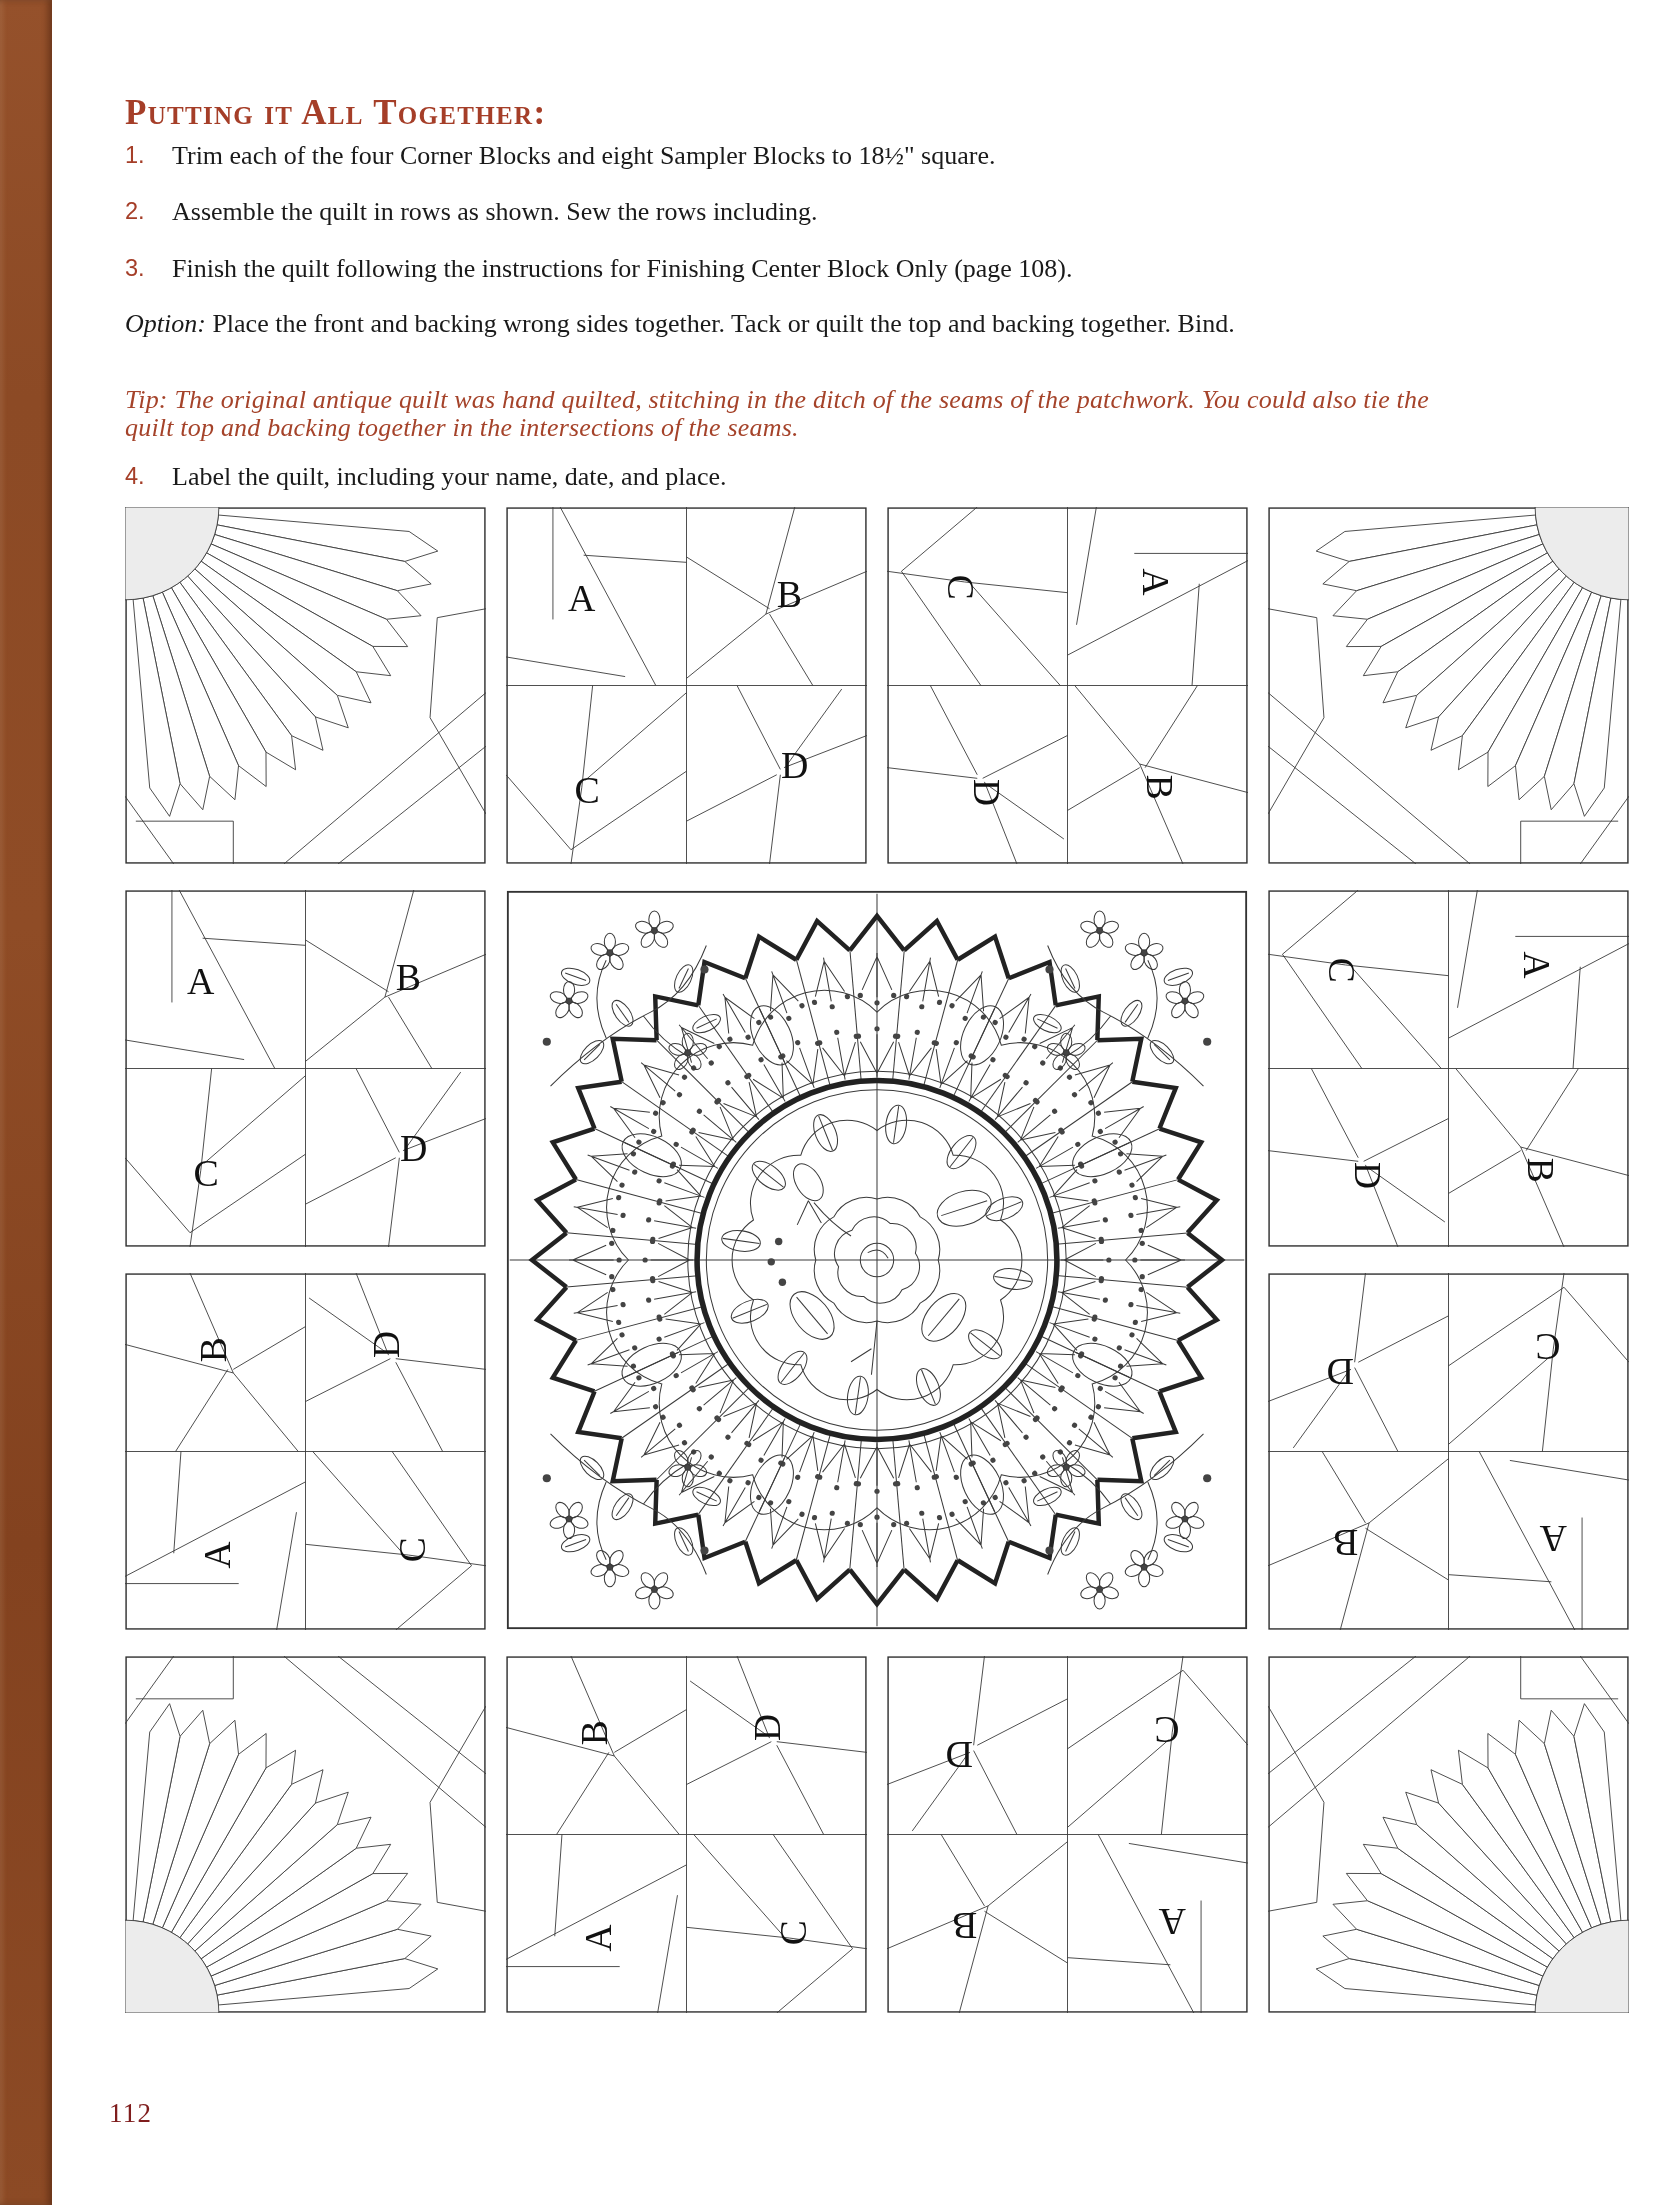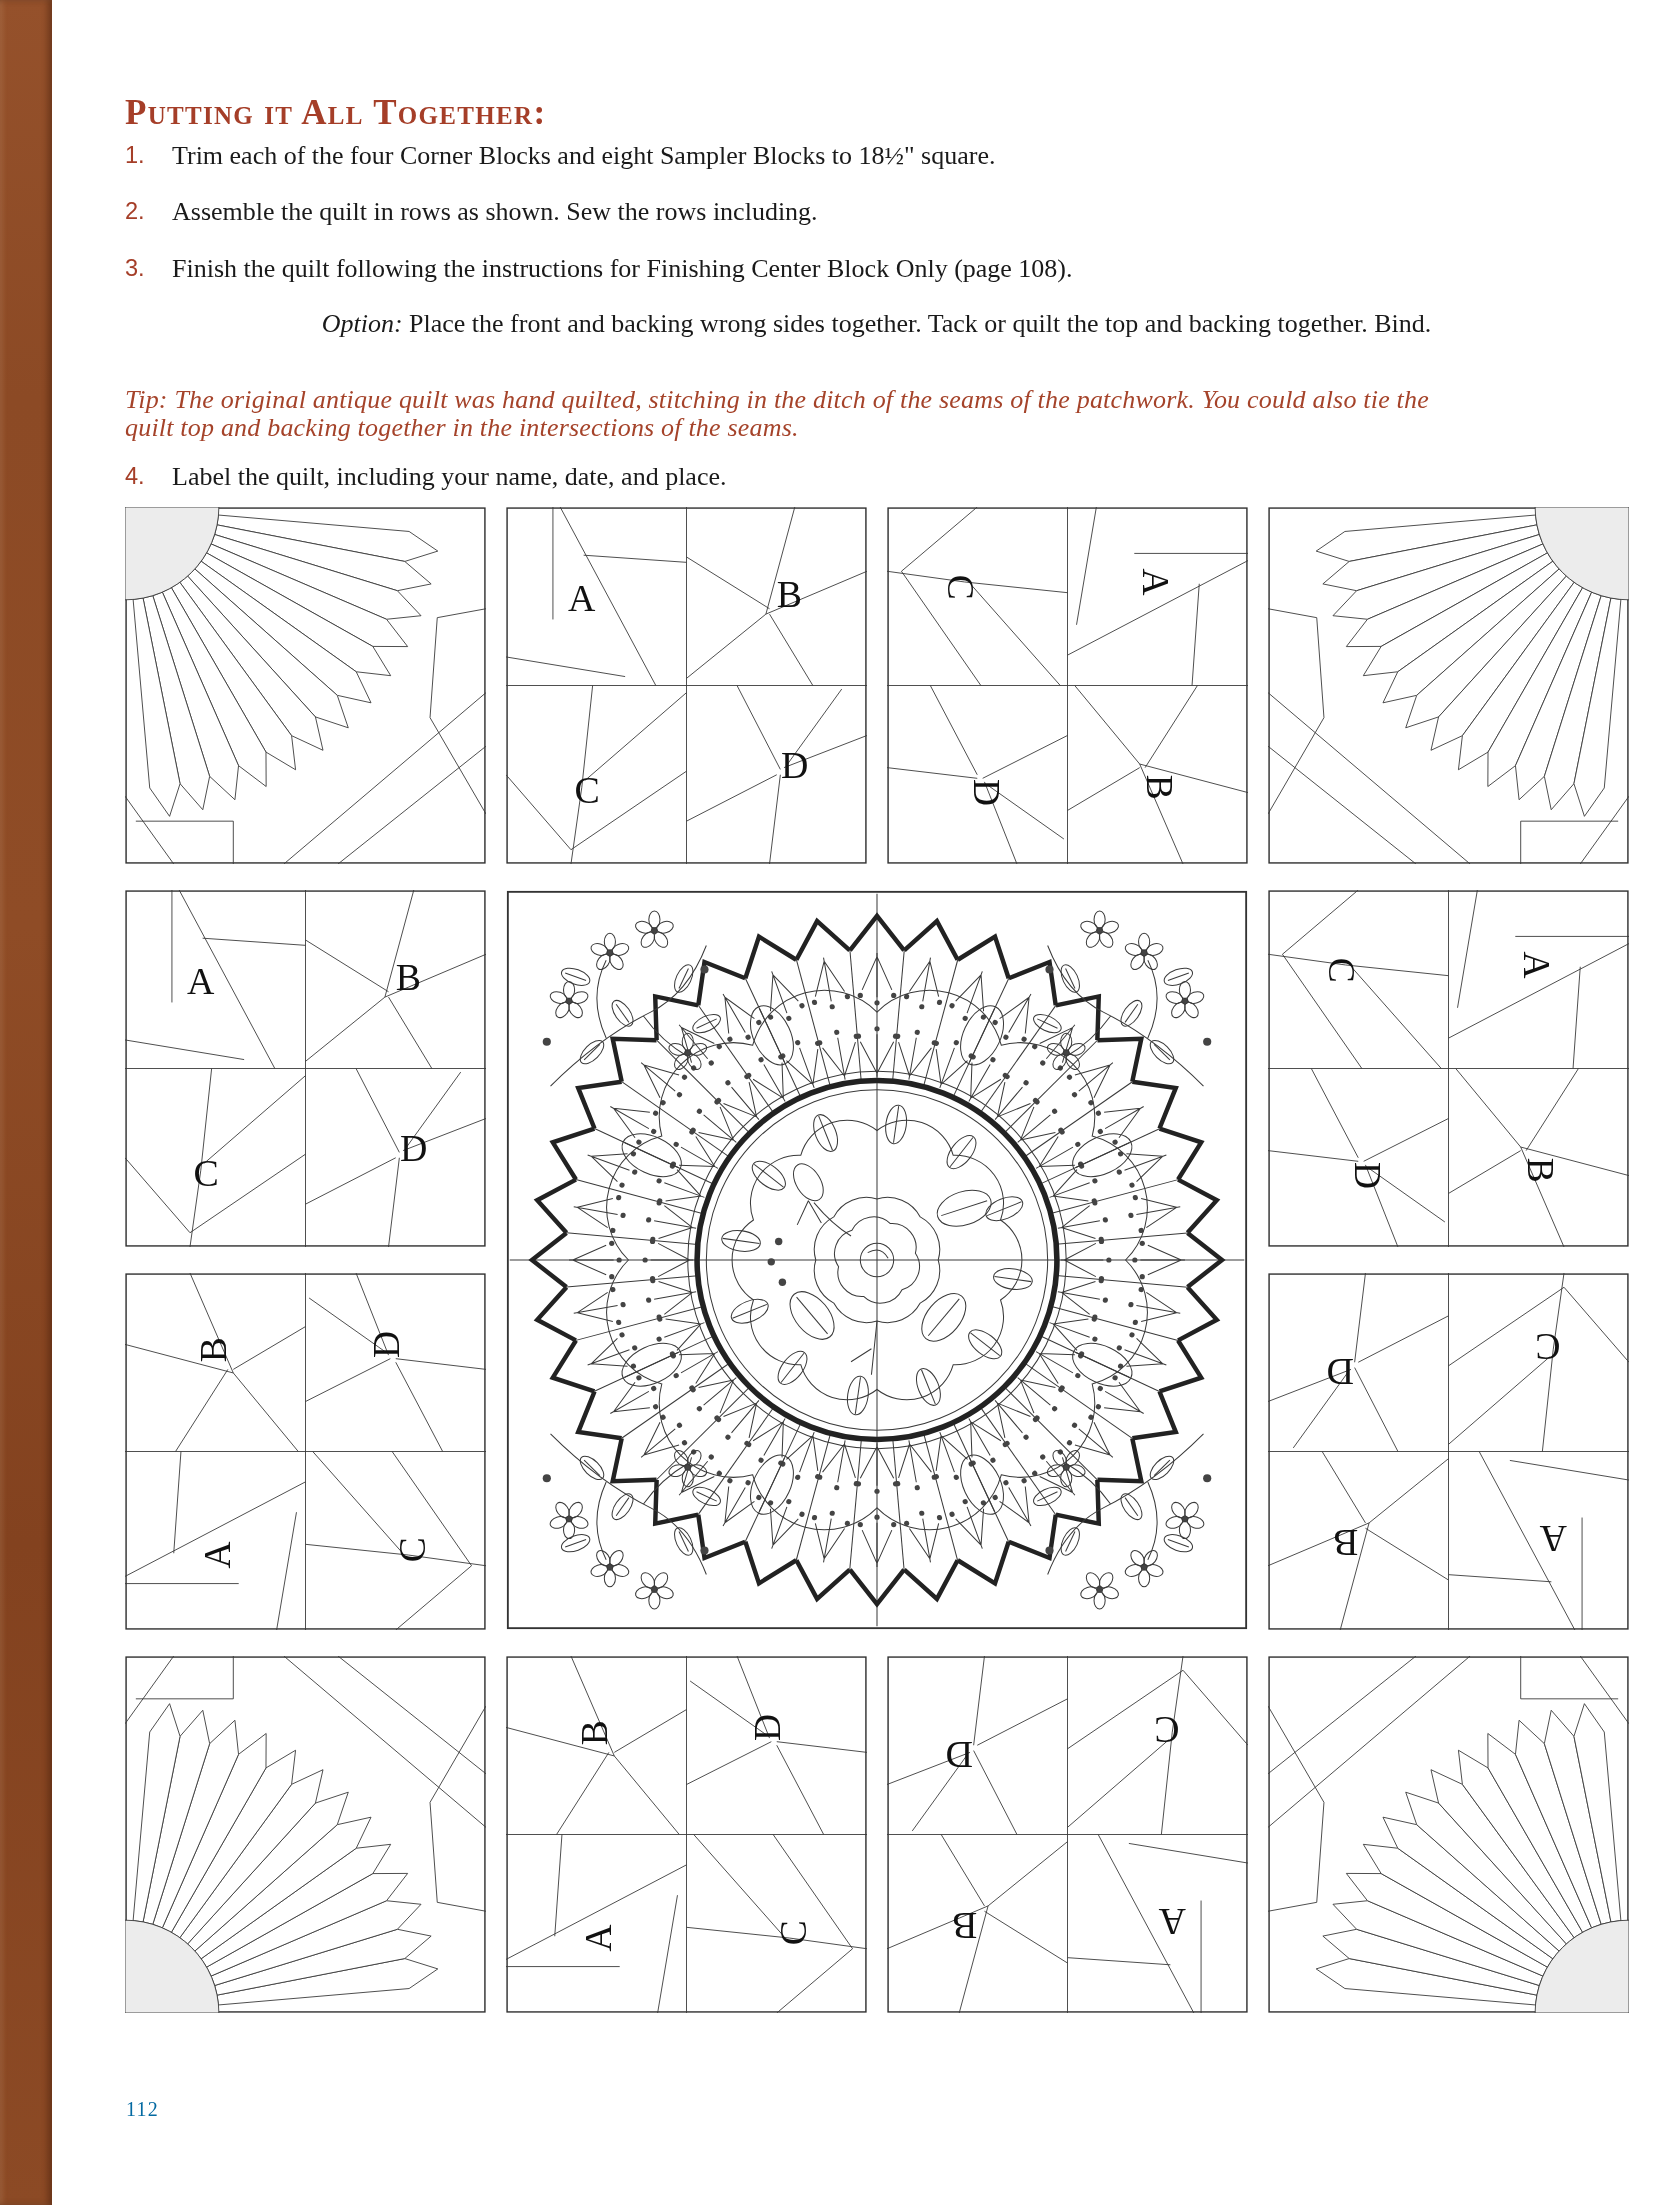--- a/index.html
+++ b/index.html
@@ -18,29 +18,29 @@
     position:absolute;left:125px;top:93px;
     font-size:35px;font-weight:600;letter-spacing:1.3px;
     font-variant:small-caps;color:#a53e28;white-space:nowrap;
   }
   .step{position:absolute;left:125px;width:1503px;font-size:26px;line-height:1.25;white-space:nowrap;}
   .step .num{
     position:absolute;left:0;top:1.3px;
     font-family:"Liberation Sans", sans-serif;font-size:23.6px;color:#a53e28;
   }
   .step .txt{display:inline-block;margin-left:47px;font-family:Liberation Serif, serif;}
-  .option{position:absolute;left:125px;width:1503px;font-size:26px;white-space:nowrap;text-align:center;}
+  .option{position:absolute;left:125px;width:1503px;font-size:26px;white-space:nowrap;}
   .option .olabel{font-style:italic;}
   .tipline{
     position:absolute;left:125px;width:1524px;font-size:26px;font-style:italic;
     color:#a5432a;letter-spacing:0.2px;white-space:nowrap;margin-top:20px;
   }
   #diagram{position:absolute;left:125px;top:507px;width:1503px;height:1506px;}
   .blk{position:absolute;display:block;}
-  #pagenum{position:absolute;left:126px;top:2098px;font-size:20px;color:#0369a1;letter-spacing:1.3px;}
+  #pagenum{position:absolute;left:109px;top:2098px;font-size:27px;color:#7f1d1d;letter-spacing:1.3px;}
 
   
   .bd{fill:#ffffff;stroke:#333;stroke-width:.8;}
   .tn{stroke:#3a3a3a;stroke-width:.5;fill:none;}
   .bl{fill:#ffffff;stroke:#3a3a3a;stroke-width:.5;}
   .qc{fill:#ececec;stroke:#3a3a3a;stroke-width:.5;}
   .lbl{font-family:"Liberation Serif",serif;font-size:21px;fill:#111;text-anchor:middle;}
   .bd2{fill:#ffffff;stroke:#333;stroke-width:1;}
   .tn2{stroke:#3a3a3a;stroke-width:.55;fill:none;}
   .zz{stroke:#222;stroke-width:2.4;fill:none;stroke-linejoin:miter;}

